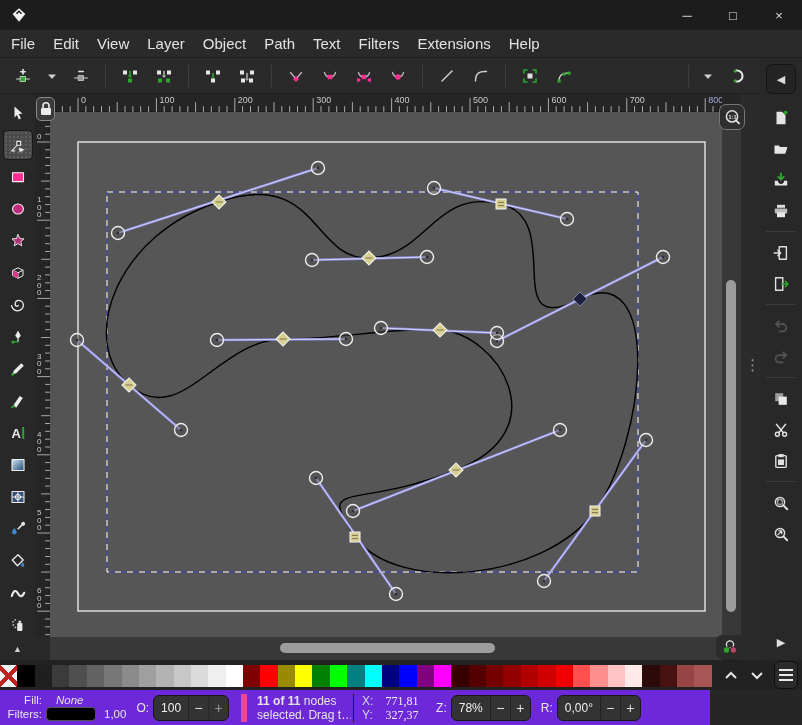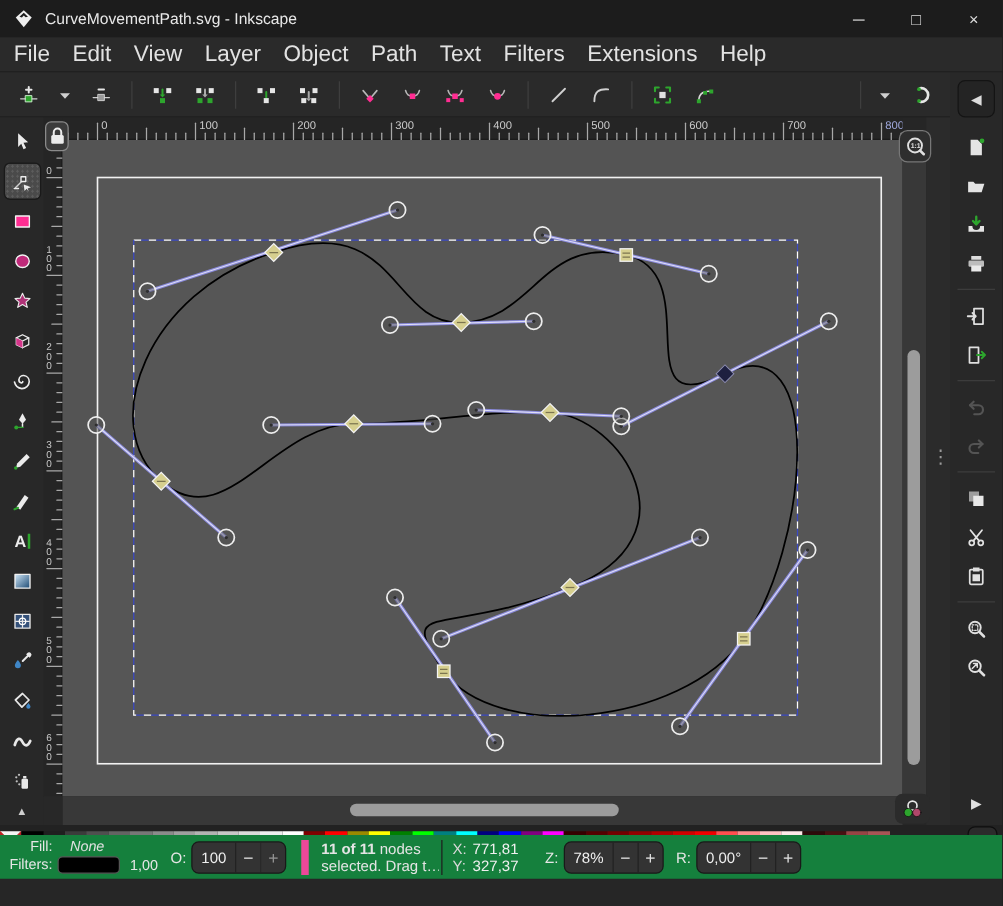--- a/index.html
+++ b/index.html
@@ -13,21 +13,21 @@
             display:flex;align-items:center;}
   #titlebar .logo{width:18px;height:18px;margin:0 8px 0 10px;display:flex;align-items:center;justify-content:center;}
   #titlebar .title{font-size:12.5px;color:#e8e8e8;flex:0 0 auto;}
   #titlebar .winbtns{margin-left:auto;display:flex;height:30px;}
   .winbtn{width:46px;height:30px;display:flex;align-items:center;justify-content:center;
           color:#dcdcdc;font-size:13px;cursor:default;}
 
   
   #menubar{position:absolute;left:0;top:30px;width:802px;height:28px;background:#2a2a2a;
            display:flex;align-items:center;padding-left:2px;border-bottom:1px solid #1e1e1e;}
-  .menu-item{padding:5px 9px;font-size:18px;color:#e2e2e2;}
+  .menu-item{padding:5px 9px;font-size:15px;color:#e2e2e2;}
 
   
   #toolbar{position:absolute;left:0;top:58px;width:760px;height:36px;background:#2a2a2a;
            display:flex;align-items:center;padding:0 6px;border-bottom:1px solid #1f1f1f;}
   .tool-btn{width:30px;height:28px;border-radius:4px;display:flex;align-items:center;
             justify-content:center;margin:0 2px;flex:0 0 auto;}
   .tool-btn.narrow{width:20px;}
   .vsep{width:1px;height:22px;background:#3e3e3e;margin:0 7px;flex:0 0 auto;}
   .push-right{margin-left:auto;}
 
@@ -87,21 +87,21 @@
       linear-gradient(45deg, transparent 43%, #b22 43%, #b22 57%, transparent 57%),
       linear-gradient(-45deg, transparent 43%, #b22 43%, #b22 57%, transparent 57%),
       #f4f4f4;}
   #palette-ctrl{display:flex;align-items:center;margin-left:6px;}
   .pc-btn{width:26px;height:24px;display:flex;align-items:center;justify-content:center;}
   #palette-menu{width:24px;height:28px;border:1.5px solid #0e0e0e;border-radius:6px;background:#2b2b2b;
                 display:flex;flex-direction:column;justify-content:center;align-items:center;gap:2.5px;margin-left:4px;}
   #palette-menu i{display:block;width:14px;height:2.5px;background:#e8e8e8;}
 
   
-  #statusbar{position:absolute;left:0;top:668px;width:802px;height:35px;background:#15803d;
+  #statusbar{position:absolute;left:0;top:690px;width:710px;height:35px;background:#6d28d9;
              display:flex;align-items:center;font-size:12px;}
   .fs-grid{display:grid;grid-template-columns:44px auto;grid-row-gap:1px;align-items:center;margin-left:2px;}
   .fs-lab{text-align:right;padding-right:4px;color:#e6e6e6;font-size:11.5px;}
   .fs-none{font-style:italic;color:#e0e0e0;padding-left:10px;font-size:11.5px;}
   .stroke-swatch{display:inline-block;width:50px;height:14px;background:#000;border:1px solid #555;
                  border-radius:4px;vertical-align:middle;}
   .fs-width{margin-left:8px;color:#e6e6e6;font-size:11.5px;}
   .sb-label{color:#e6e6e6;margin:0 4px 0 10px;}
   .spin{display:flex;align-items:stretch;background:#333;border:1px solid #191919;border-radius:6px;
         overflow:hidden;height:26px;}
@@ -110,35 +110,34 @@
               font-size:14px;border-left:1px solid #222;}
   .layer-block{display:flex;align-items:center;margin-left:14px;}
   .layer-bar{width:3px;height:20px;background:#4a90d9;margin-right:7px;}
   .layer-name{font-size:12.5px;color:#f0f0f0;margin-right:12px;}
   .sb-icon{width:22px;height:20px;display:flex;align-items:center;justify-content:center;margin:0 4px;}
   .msg-block{margin-left:12px;padding-left:10px;border-left:6px solid #ec4899;line-height:14px;
              width:110px;overflow:hidden;white-space:nowrap;}
   .xy-block{display:grid;grid-template-columns:16px 48px;line-height:14px;padding-left:8px;
             border-left:1px solid #1f1f1f;margin-left:2px;}
   .xy-block .l{color:#d8d8d8;}
-  .xy-block .v{text-align:left;color:#efefef;}
+  .xy-block .v{text-align:center;color:#efefef;font-family:Liberation Serif, serif;}
 </style>
 </head>
 <body>
 
 <div id="app">
 
   <div id="titlebar">
     <span class="logo">
         <svg width="16" height="16" viewBox="0 0 16 16" stroke-linecap="round" stroke-linejoin="round">
           <path d="M8 1.2L14.4 7 8 14.8 1.6 7z" fill="#efefef"></path>
           <path d="M4.6 6.4l3.4-3.2 3.4 3.2-1.9.4-1.5-1.5-1.5 1.7z" fill="#1c1c1c"></path>
         </svg>
       </span>
-    <span class="title">CurveMovementPath.svg - Inkscape</span>
     <span class="winbtns">
       <span class="winbtn">─</span>
       <span class="winbtn">□</span>
       <span class="winbtn">×</span>
     </span>
   </div>
 
   <div id="menubar">
       <span class="menu-item">File</span>
       <span class="menu-item">Edit</span>

